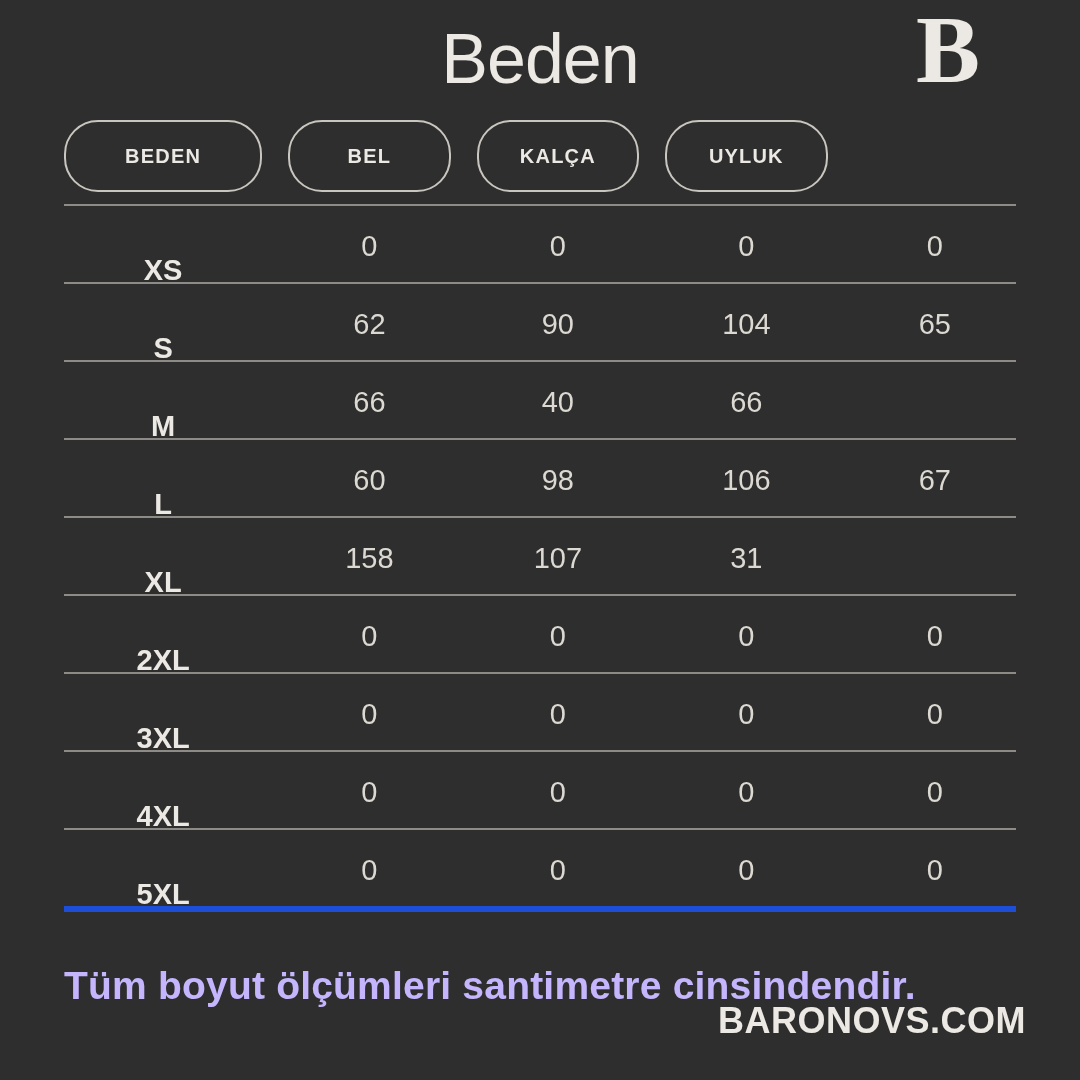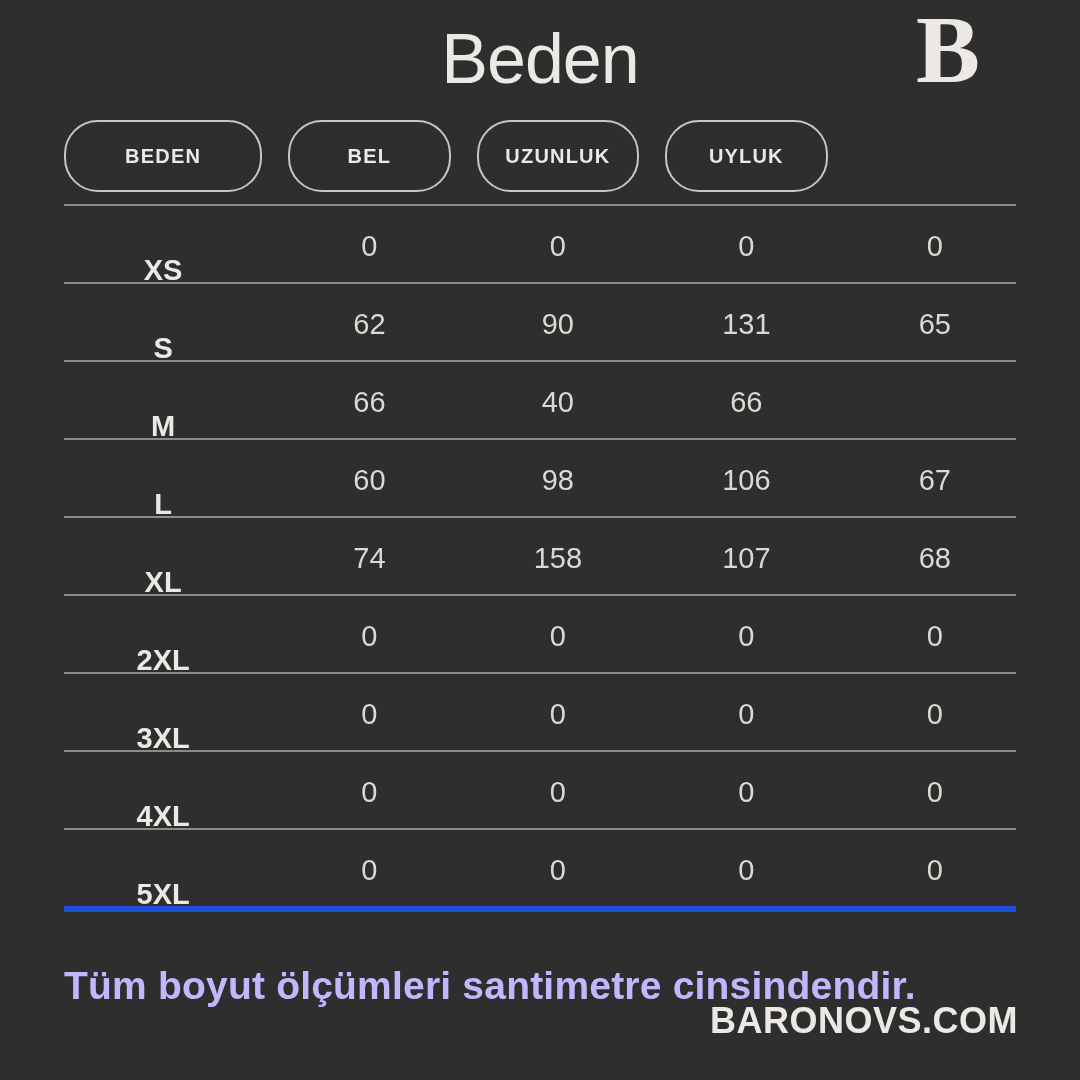--- a/index.html
+++ b/index.html
@@ -109,21 +109,21 @@
     font-size: 39px;
     font-weight: 700;
     color: #c4b5fd;
     margin-top: 52px;
     letter-spacing: 0.2px;
   }
 
   
   .site {
     position: absolute;
-    right: 62px;
+    right: 54px;
     bottom: 38px;
     font-size: 36px;
     font-weight: 700;
     letter-spacing: 0.5px;
     color: #ece9e4;
   }
 </style>
 </head>
 <body>
 
@@ -132,63 +132,62 @@
   <div class="header">
     <div class="title">
       <span class="title-light">Beden</span>
     </div>
     <div class="brand-mark">B</div>
   </div>
 
   <div class="pill-row">
     <div class="pill">BEDEN</div>
     <div class="pill">BEL</div>
-    <div class="pill">UZUNLUK</div>
+    <div class="pill">KALÇA</div>
     <div class="pill">UYLUK</div>
   </div>
 
   <div class="table">
 
     <div class="row">
       <div class="cell size">XS</div>
       <div class="cell val">0</div>
       <div class="cell val">0</div>
       <div class="cell val">0</div>
       <div class="cell val">0</div>
     </div>
 
     <div class="row">
       <div class="cell size">S</div>
       <div class="cell val">62</div>
       <div class="cell val">90</div>
-      <div class="cell val">131</div>
+      <div class="cell val">104</div>
       <div class="cell val">65</div>
     </div>
 
     <div class="row">
       <div class="cell size">M</div>
       <div class="cell val">66</div>
       <div class="cell val">40</div>
       <div class="cell val">66</div>
     </div>
 
     <div class="row">
       <div class="cell size">L</div>
       <div class="cell val">60</div>
       <div class="cell val">98</div>
       <div class="cell val">106</div>
       <div class="cell val">67</div>
     </div>
 
     <div class="row">
       <div class="cell size">XL</div>
-      <div class="cell val">74</div>
       <div class="cell val">158</div>
       <div class="cell val">107</div>
-      <div class="cell val">68</div>
+      <div class="cell val">31</div>
     </div>
 
     <div class="row">
       <div class="cell size">2XL</div>
       <div class="cell val">0</div>
       <div class="cell val">0</div>
       <div class="cell val">0</div>
       <div class="cell val">0</div>
     </div>
 

